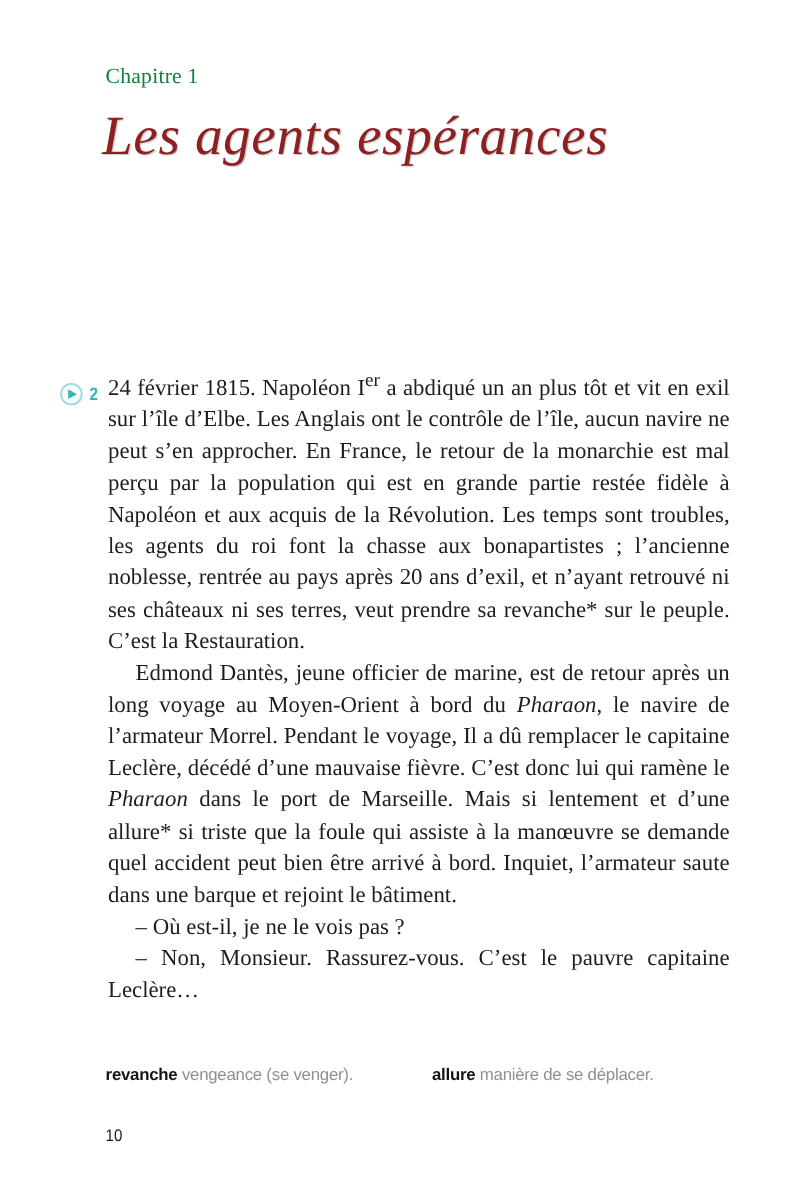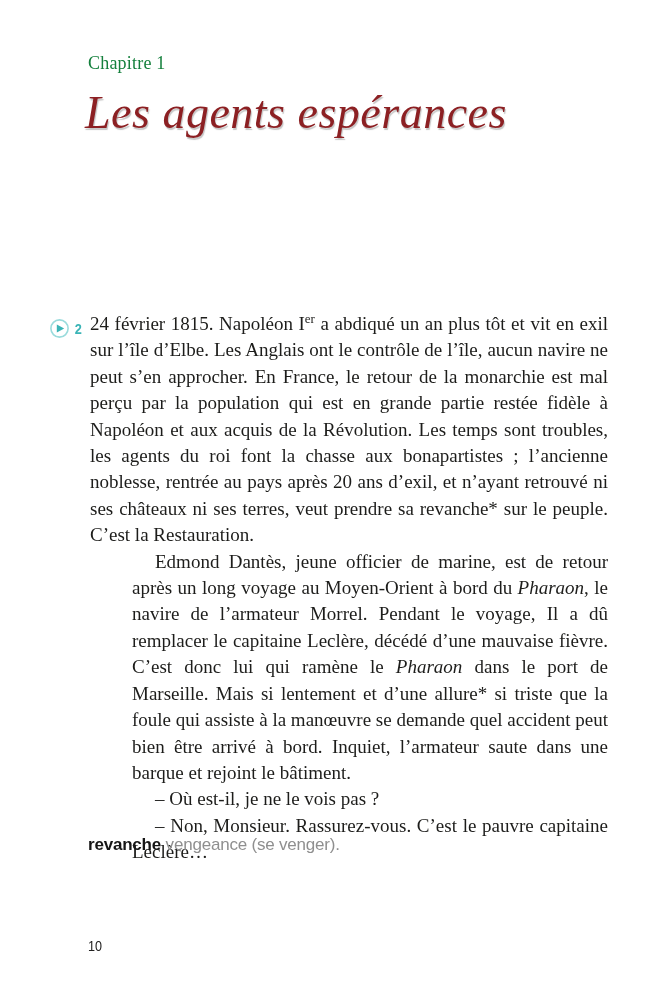--- a/index.html
+++ b/index.html
@@ -41,28 +41,28 @@
   }
   .text-block{
     position:absolute;left:90px;top:311px;width:518px;
   }
   .para{
     margin:0;
     font-size:19px;line-height:26.4px;
     text-align:justify;
     color:var(--body-text);
   }
-  .para.indent{text-indent:23px;margin-left:42px;}
-  .para sup{font-size:13px;line-height:0;vertical-align:super;}
+  .para.indent{text-indent:23px;}
+  .para sup{font-size:16px;line-height:0;vertical-align:super;}
   .para i{font-style:italic;}
   .footnotes{
-    position:absolute;left:88px;top:838px;width:522px;
+    position:absolute;left:88px;top:888px;width:522px;
     display:grid;grid-template-columns:272px 1fr;
     font-family:"Liberation Sans", sans-serif;
-    font-size:17px;line-height:14px;
+    font-size:14px;line-height:14px;
     letter-spacing:-.2px;
   }
   .fn-term{font-weight:bold;color:#161616;}
   .fn-def{color:var(--footnote-gray);}
   .page-number{
     position:absolute;left:88px;top:938px;
     font-family:"Liberation Sans", sans-serif;
     font-size:14px;color:#222120;
     transform:scaleX(.9);transform-origin:left;
   }
@@ -88,17 +88,18 @@
 
   <div class="text-block" id="paragraphs">
       <p class="para"><span>24 février 1815. Napoléon I</span><sup>er</sup><span> a abdiqué un an plus tôt et vit en exil sur l’île d’Elbe. Les Anglais ont le contrôle de l’île, aucun navire ne peut s’en approcher. En France, le retour de la monarchie est mal perçu par la population qui est en grande partie restée fidèle à Napoléon et aux acquis de la Révolution. Les temps sont troubles, les agents du roi font la chasse aux bonapartistes&nbsp;; l’ancienne noblesse, rentrée au pays après 20 ans d’exil, et n’ayant retrouvé ni ses châteaux ni ses terres, veut prendre sa revanche* sur le peuple. C’est la Restauration.</span></p>
       <p class="para indent"><span>Edmond Dantès, jeune officier de marine, est de retour après un long voyage au Moyen-Orient à bord du </span><i>Pharaon</i><span>, le navire de l’armateur Morrel. Pendant le voyage, Il a dû remplacer le capitaine Leclère, décédé d’une mauvaise fièvre. C’est donc lui qui ramène le </span><i>Pharaon</i><span> dans le port de Marseille. Mais si lentement et d’une allure* si triste que la foule qui assiste à la manœuvre se demande quel accident peut bien être arrivé à bord. Inquiet, l’armateur saute dans une barque et rejoint le bâtiment.</span></p>
       <p class="para indent"><span>– Où est-il, je ne le vois pas&nbsp;?</span></p>
       <p class="para indent"><span>– Non, Monsieur. Rassurez-vous. C’est le pauvre capitaine Leclère…</span></p>
     </div>
 
   <div class="footnotes" id="footnote-list">
       <div><span class="fn-term">revanche</span><span class="fn-def"> vengeance (se venger).</span></div>
+      <div><span class="fn-term">allure</span><span class="fn-def"> manière de se déplacer.</span></div>
     </div>
 
   <div class="page-number">10</div>
 
 </div>
 
 </body></html>

